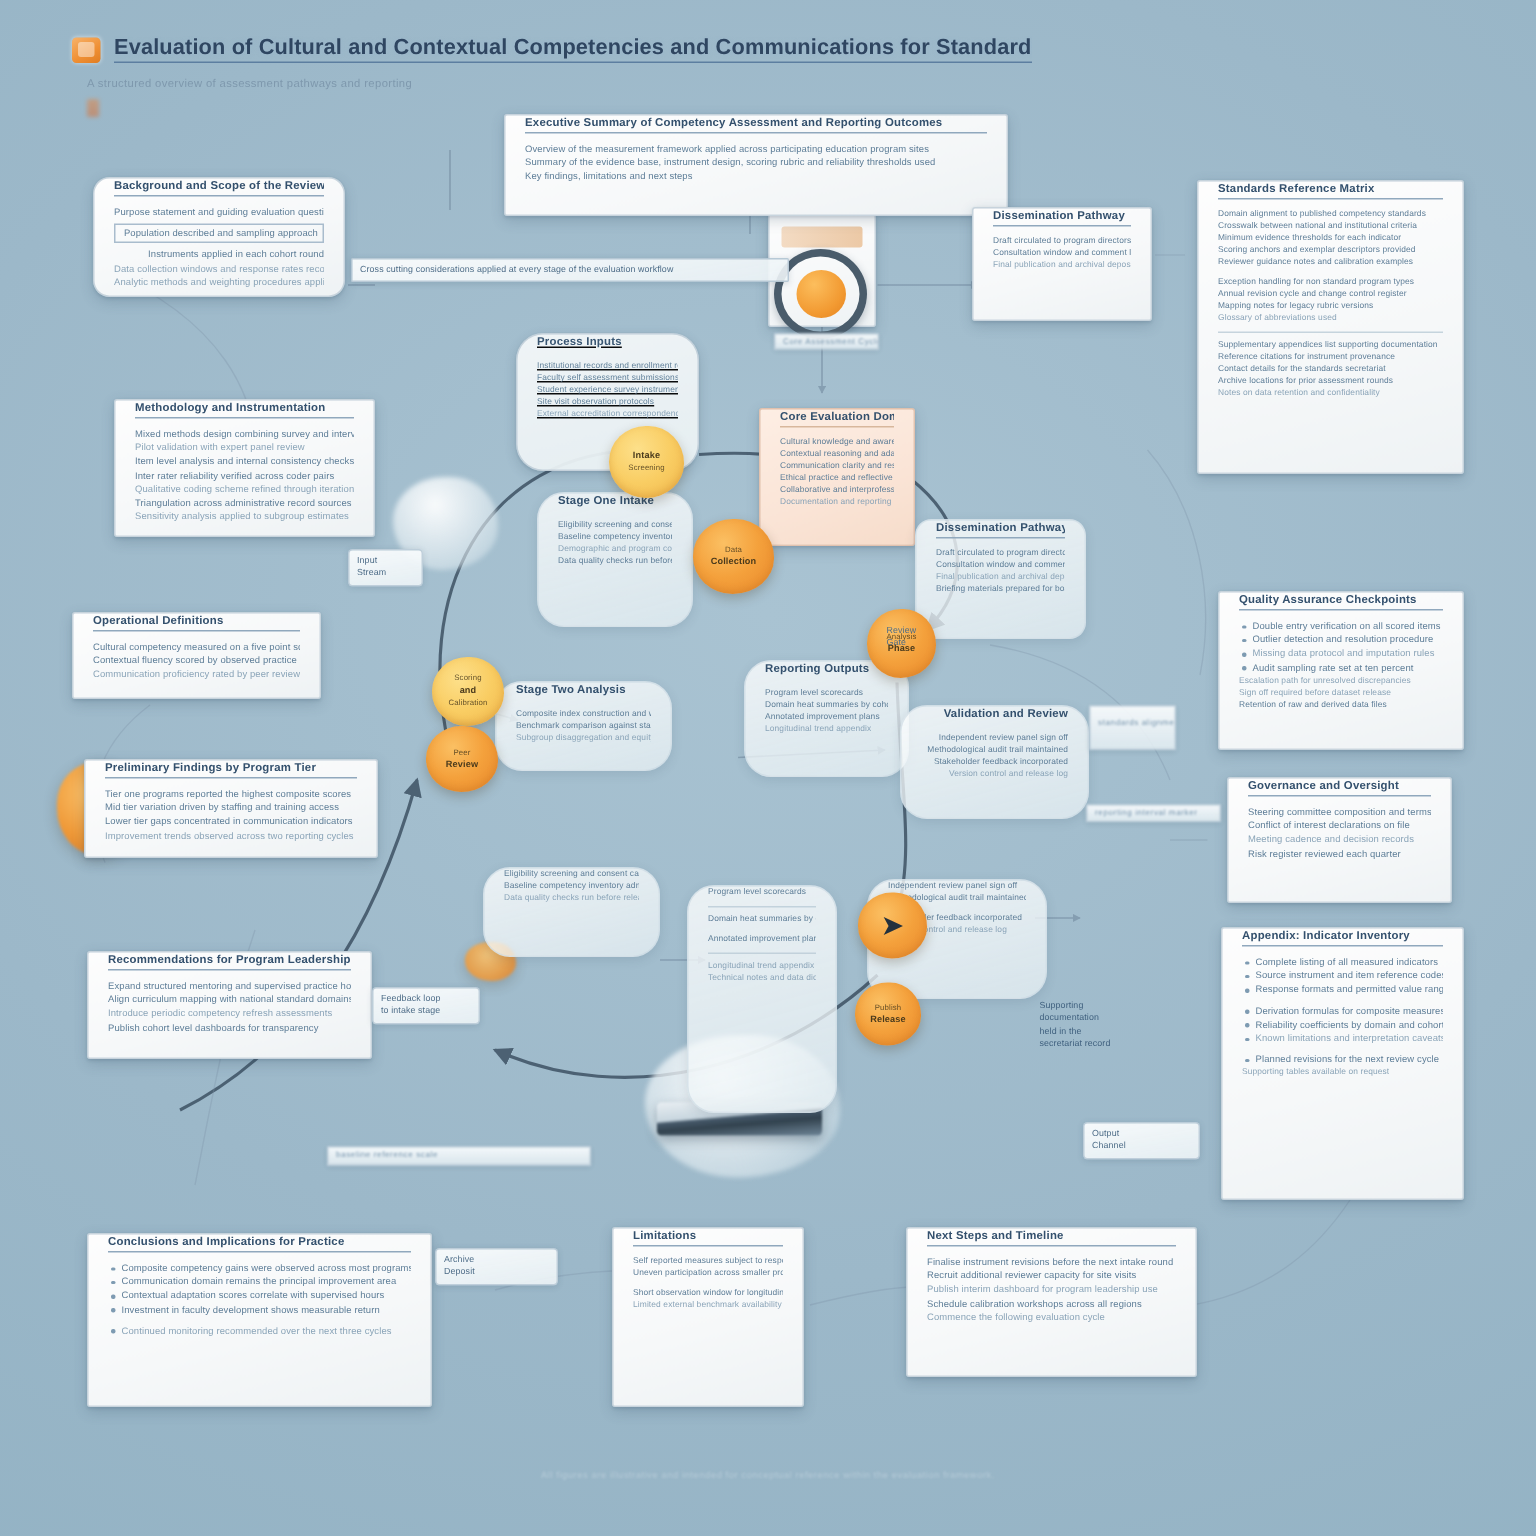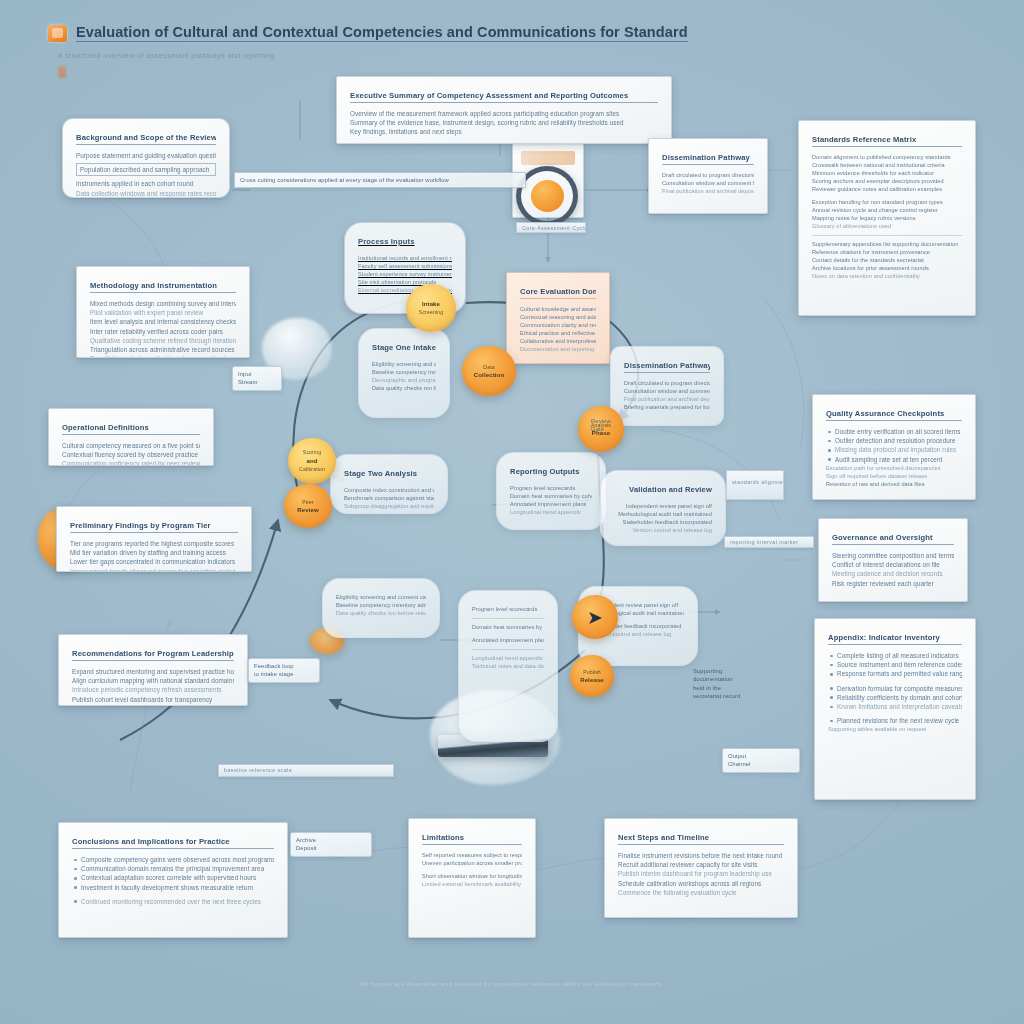--- a/index.html
+++ b/index.html
@@ -71,21 +71,21 @@
     filter: blur(1.3px);
     border-radius: 1px;
   }
 
   
   .card {
     position: absolute;
     background: linear-gradient(165deg, #fdfdfd 0%, #f6f8f9 55%, #eef2f4 100%);
     border: 1px solid rgba(190,205,215,.85);
     box-shadow: 0 3px 9px rgba(45,70,95,.20), 0 1px 2px rgba(45,70,95,.14);
-    padding: 14px 13px;
+    padding: 0 13px;
     overflow: hidden;
   }
   .card.round   { border-radius: 11px; }
   .card.sharp   { border-radius: 2px; }
   .card.soft    { border-radius: 18px; }
   .card.pink {
     background: linear-gradient(160deg, #fdeee4 0%, #fae4d6 60%, #f6dcca 100%);
     border-color: rgba(222,190,170,.9);
   }
   .card.washed {
@@ -333,21 +333,21 @@
   </div>
   <div class="bar" style="left:516px; top:222px; width:70px; height:11px;">Core Assessment Cycle</div>
 
   <div class="card sharp" style="left:336px; top:76px; width:336px; height:68px;">
     <div class="card-head">Executive Summary of Competency Assessment and Reporting Outcomes</div>
     <div class="card-line">Overview of the measurement framework applied across participating education program sites</div>
     <div class="card-line">Summary of the evidence base, instrument design, scoring rubric and reliability thresholds used</div>
     <div class="card-line">Key findings, limitations and next steps</div>
   </div>
 
-  <div class="card round" style="left:62px; top:118px; width:168px; height:80px;">
+  <div class="card round" style="left:62px; top:118px; width:168px; height:80px;text-align:right;">
     <div class="card-head">Background and Scope of the Review</div>
     <div class="card-line">Purpose statement and guiding evaluation questions</div>
     <div class="card-line boxed">Population described and sampling approach</div>
     <div class="card-line">Instruments applied in each cohort round</div>
     <div class="card-line dim">Data collection windows and response rates recorded</div>
     <div class="card-line dim">Analytic methods and weighting procedures applied</div>
   </div>
 
   <div class="card sharp" style="left:76px; top:266px; width:174px; height:92px;">
     <div class="card-head">Methodology and Instrumentation</div>
@@ -385,21 +385,21 @@
 
   <div class="card soft washed" style="left:344px; top:222px; width:122px; height:92px;text-decoration:underline;">
     <div class="card-head noline">Process Inputs</div>
     <div class="card-line tight">Institutional records and enrollment registers</div>
     <div class="card-line tight">Faculty self assessment submissions</div>
     <div class="card-line tight">Student experience survey instruments</div>
     <div class="card-line tight">Site visit observation protocols</div>
     <div class="card-line tight dim">External accreditation correspondence</div>
   </div>
 
-  <div class="card soft ghost" style="left:358px; top:328px; width:92px; height:90px;text-align:right;">
+  <div class="card soft ghost" style="left:358px; top:328px; width:104px; height:90px;">
     <div class="card-head noline">Stage One Intake</div>
     <div class="card-line tight">Eligibility screening and consent capture</div>
     <div class="card-line tight">Baseline competency inventory administered</div>
     <div class="card-line tight dim">Demographic and program context variables coded</div>
     <div class="card-line tight">Data quality checks run before release</div>
   </div>
 
   <div class="card sharp pink" style="left:506px; top:272px; width:104px; height:92px;">
     <div class="card-head noline" style="border-bottom:1px solid #d8b79c;">Core Evaluation Domains</div>
     <div class="card-line tight">Cultural knowledge and awareness indicators</div>
@@ -410,21 +410,21 @@
     <div class="card-line tight dim">Documentation and reporting accuracy</div>
   </div>
 
   <div class="card soft ghost" style="left:330px; top:454px; width:118px; height:60px;">
     <div class="card-head noline">Stage Two Analysis</div>
     <div class="card-line tight">Composite index construction and weighting</div>
     <div class="card-line tight">Benchmark comparison against standard targets</div>
     <div class="card-line tight dim">Subgroup disaggregation and equity review</div>
   </div>
 
-  <div class="card soft ghost" style="left:496px; top:440px; width:110px; height:78px;margin-top:12px;">
+  <div class="card soft ghost" style="left:496px; top:440px; width:110px; height:78px;">
     <div class="card-head noline">Reporting Outputs</div>
     <div class="card-line tight">Program level scorecards</div>
     <div class="card-line tight">Domain heat summaries by cohort</div>
     <div class="card-line tight">Annotated improvement plans</div>
     <div class="card-line tight dim">Longitudinal trend appendix</div>
   </div>
 
   <div class="card soft ghost" style="left:600px; top:470px; width:126px; height:76px;text-align:right;">
     <div class="card-head noline">Validation and Review</div>
     <div class="card-line tight">Independent review panel sign off</div>

